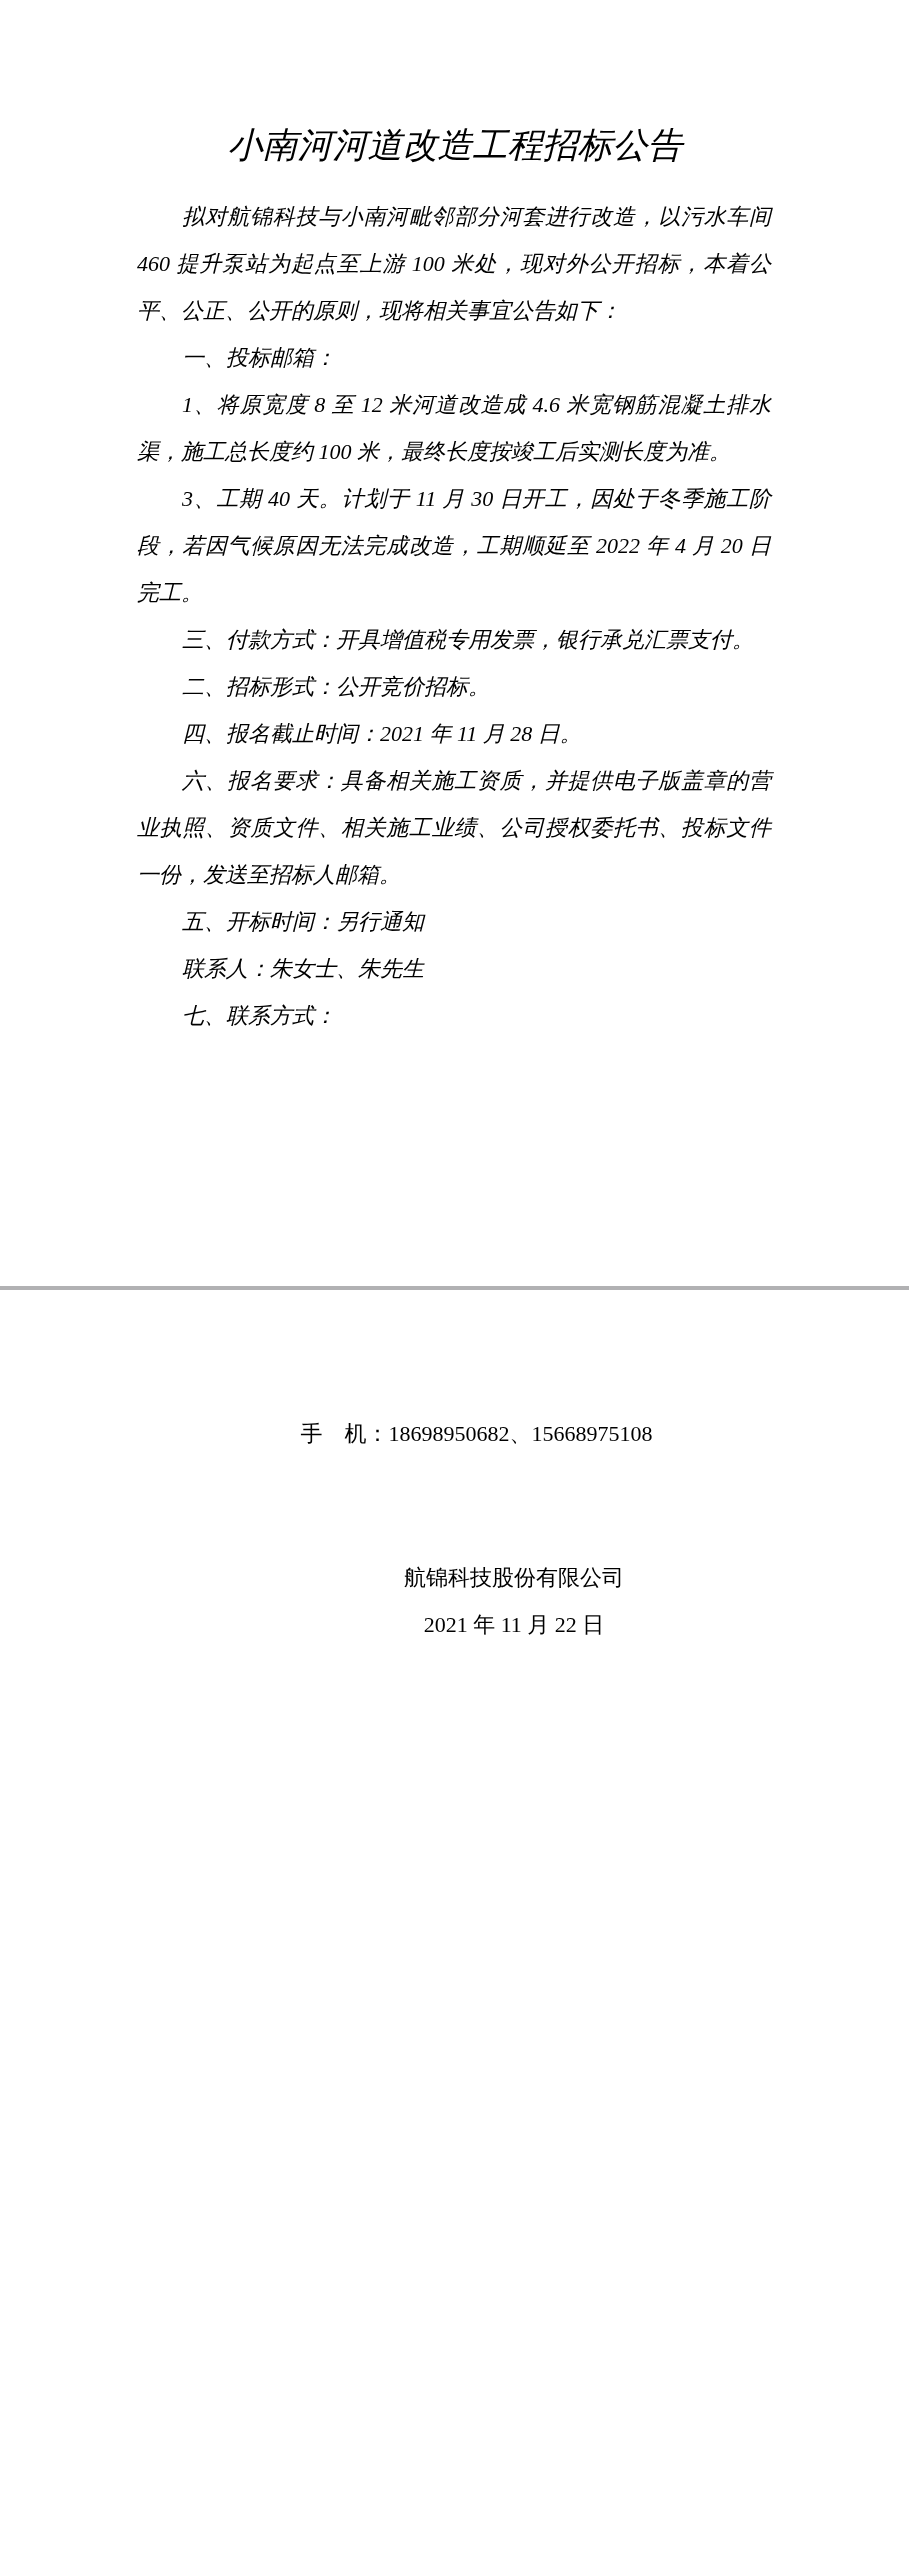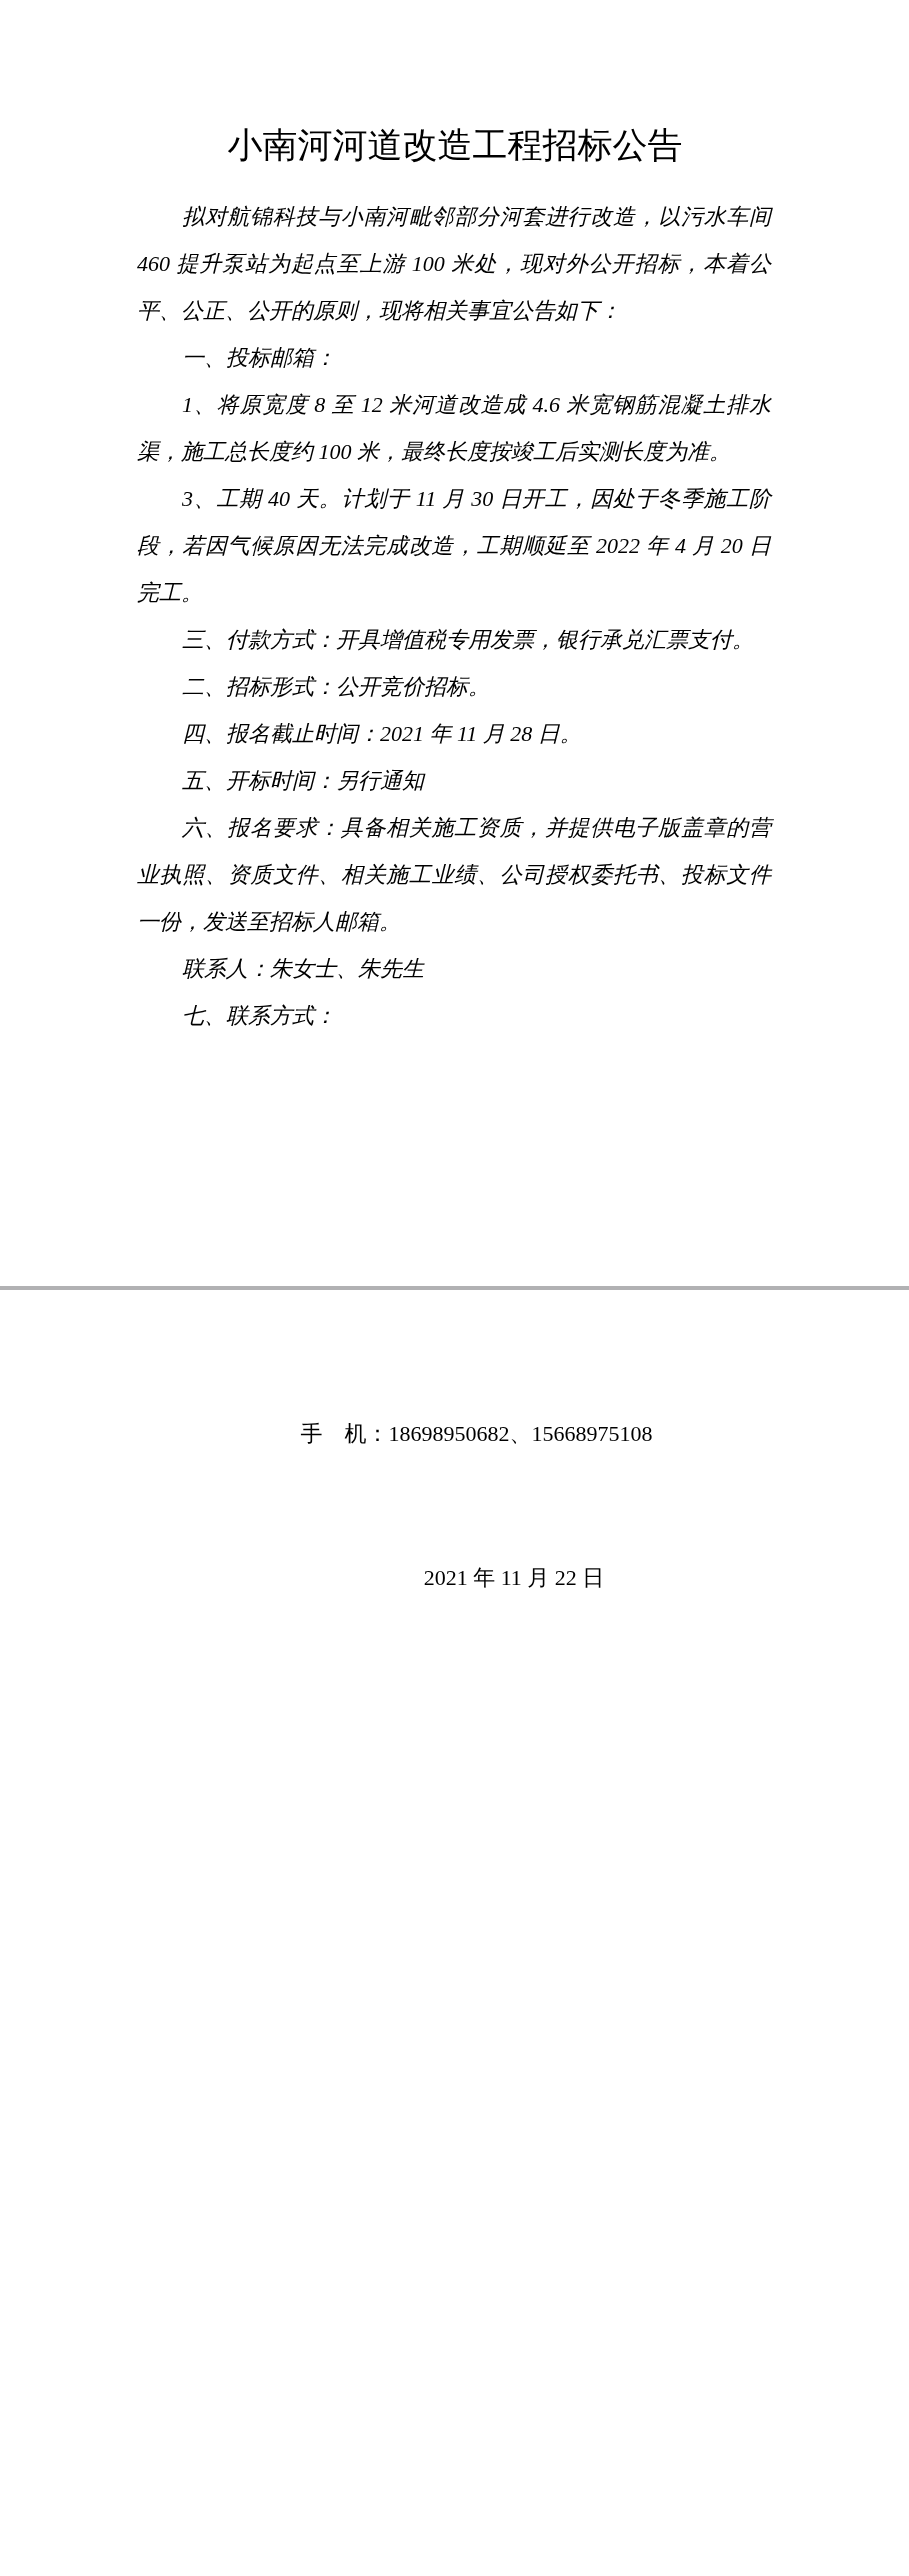--- a/index.html
+++ b/index.html
@@ -20,20 +20,21 @@
     position: absolute;
     top: 126px;
     left: 0;
     width: 100%;
     margin: 0;
     font-size: 35px;
     line-height: 40px;
     font-weight: 400;
     text-align: center;
     white-space: nowrap;
+    font-style: italic;
   }
   .doc-body {
     position: absolute;
     top: 193px;
     left: 137px;
     width: 634px;
     font-size: 22px;
     line-height: 47px;
     text-align: justify;
   }
@@ -89,30 +90,31 @@
   <h1 class="doc-title">小南河河道改造工程招标公告</h1>
 
   <div class="doc-body">
     <p>拟对航锦科技与小南河毗邻部分河套进行改造，以污水车间 460 提升泵站为起点至上游 100 米处，现对外公开招标，本着公平、公正、公开的原则，现将相关事宜公告如下：</p>
     <p>一、投标邮箱：</p>
     <p>1、将原宽度 8 至 12 米河道改造成 4.6 米宽钢筋混凝土排水渠，施工总长度约 100 米，最终长度按竣工后实测长度为准。</p>
     <p>3、工期 40 天。计划于 11 月 30 日开工，因处于冬季施工阶段，若因气候原因无法完成改造，工期顺延至 2022 年 4 月 20 日完工。</p>
     <p>三、付款方式：开具增值税专用发票，银行承兑汇票支付。</p>
     <p>二、招标形式：公开竞价招标。</p>
     <p>四、报名截止时间：2021 年 11 月 28 日。</p>
+    <p>六、报名要求：具备相关施工资质，并提供电子版盖章的营业执照、资质文件、相关施工业绩、公司授权委托书、投标文件一份，发送至招标人邮箱。</p>
     <p>五、开标时间：另行通知</p>
-    <p>六、报名要求：具备相关施工资质，并提供电子版盖章的营业执照、资质文件、相关施工业绩、公司授权委托书、投标文件一份，发送至招标人邮箱。</p>
     <p>联系人：朱女士、朱先生</p>
     <p>七、联系方式：</p>
   </div>
 
   <hr class="page-divider">
 
   <div class="contact-block">
     <p>手　机：18698950682、15668975108</p>
   </div>
 
   <div class="signature-block">
+    <p>航锦科技股份有限公司</p>
     <p>2021 年 11 月 22 日</p>
   </div>
 
 </div>
 
 
 </body></html>

